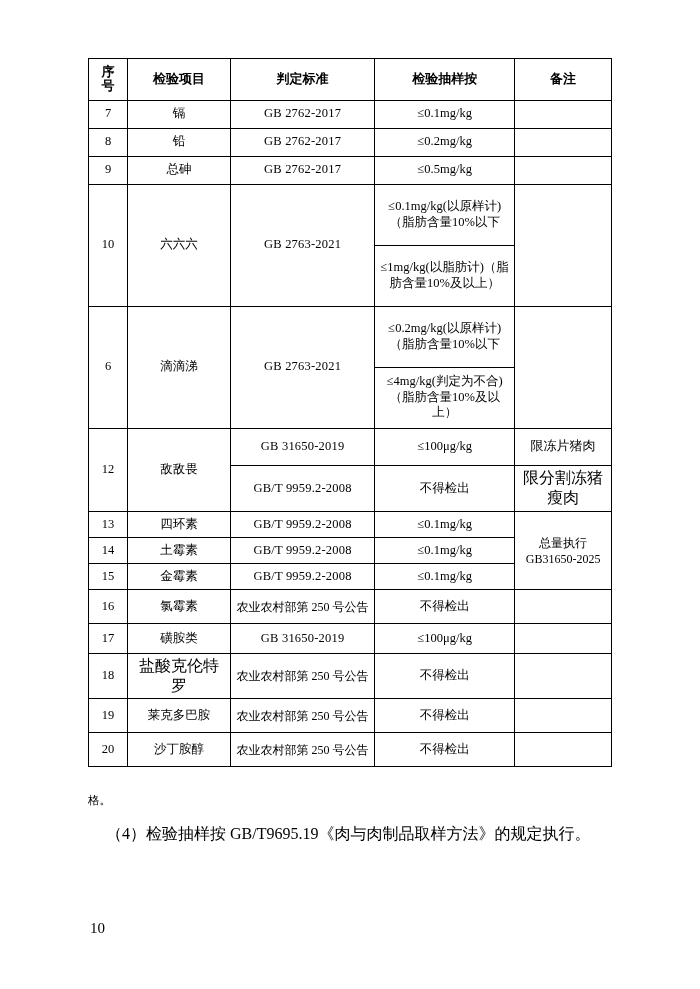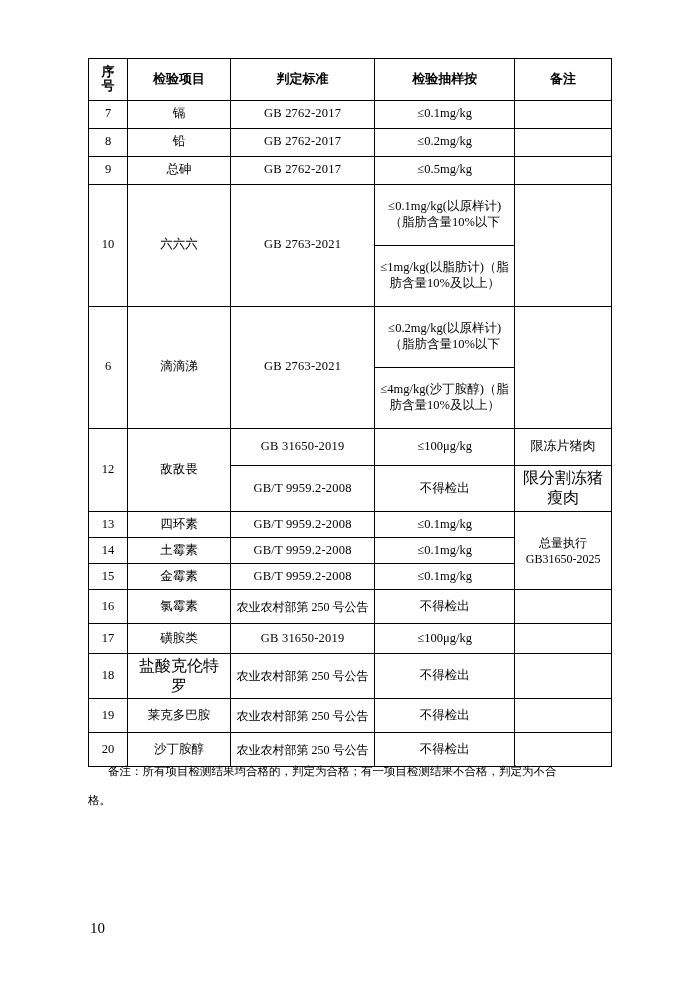--- a/index.html
+++ b/index.html
@@ -148,21 +148,21 @@
         </tr>
 
         <tr>
           <td class="seq" rowspan="2">6</td>
           <td rowspan="2">滴滴涕</td>
           <td rowspan="2" class="nowrap-std">GB 2763-2021</td>
           <td class="req-multi" style="height:56px;">≤0.2mg/kg(以原样计)（脂肪含量10%以下</td>
           <td rowspan="2"></td>
         </tr>
         <tr>
-          <td class="req-multi" style="height:56px;">≤4mg/kg(沙丁胺醇)（脂肪含量10%及以上）</td>
+          <td class="req-multi" style="height:56px;">≤4mg/kg(判定为不合)（脂肪含量10%及以上）</td>
         </tr>
 
         <tr>
           <td class="seq" rowspan="2">12</td>
           <td rowspan="2">敌敌畏</td>
           <td class="nowrap-std" style="height:32px;">GB 31650-2019</td>
           <td>≤100μg/kg</td>
           <td style="font-size:13px;">限冻片猪肉</td>
         </tr>
         <tr>
@@ -223,19 +223,19 @@
           <td class="seq">20</td>
           <td>沙丁胺醇</td>
           <td style="font-size:12px;line-height:1.35;">农业农村部第 250 号公告</td>
           <td>不得检出</td>
           <td></td>
         </tr>
       </tbody>
     </table>
   </div>
 
-  <div class="note-text note-line1">备注：所有项目检测结果均合格的，判定为合格；有一项目检测结果不合格，判定为不合</div>
   <div class="note-text note-line2">格。</div>
 
+  <div class="para para1">（4）检验抽样按 GB/T9695.19《肉与肉制品取样方法》的规定执行。</div>
 
   <div class="pagenum">10</div>
 
 </div>
 
 </body></html>

